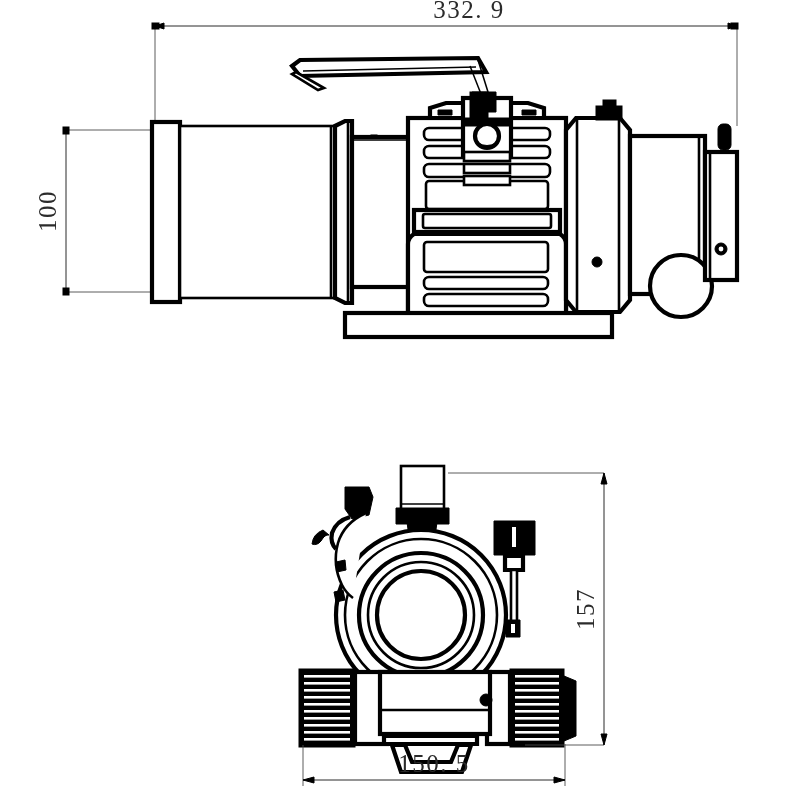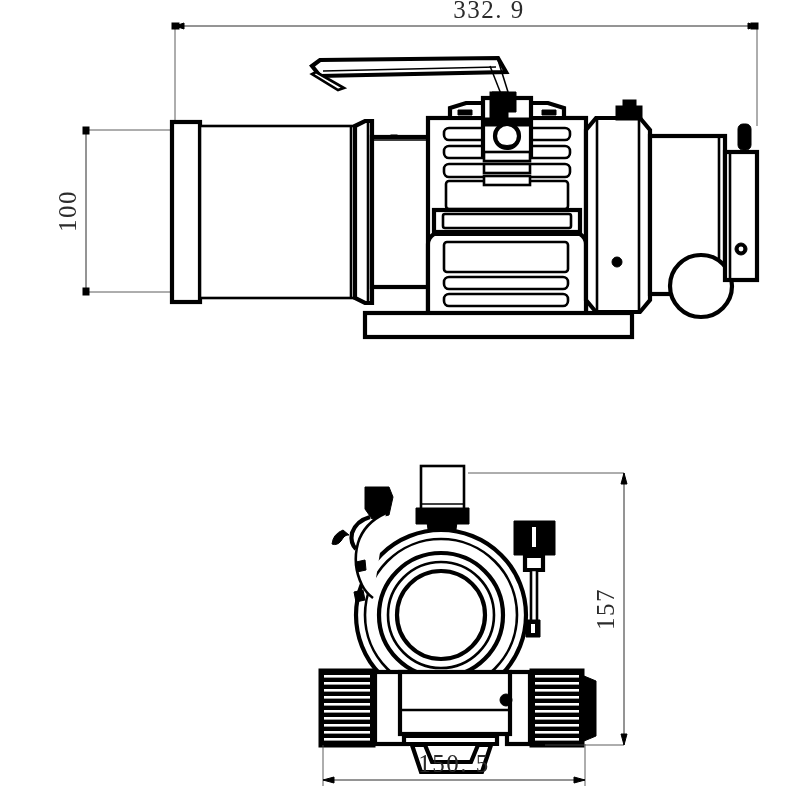--- a/index.html
+++ b/index.html
@@ -10,21 +10,20 @@
   body {
     width: 800px;
     height: 800px;
     font-family: "Liberation Serif", serif;
     overflow: hidden;
   }
   #drawing-root {
     position: relative;
     width: 676px;
     height: 800px;
-    margin-left: 20px;
   }
   svg#tech-drawing {
     display: block;
     width: 800px;
     height: 800px;
   }
   .dim-line {
     stroke: #2b2b2b;
     stroke-width: 1;
     fill: none;

